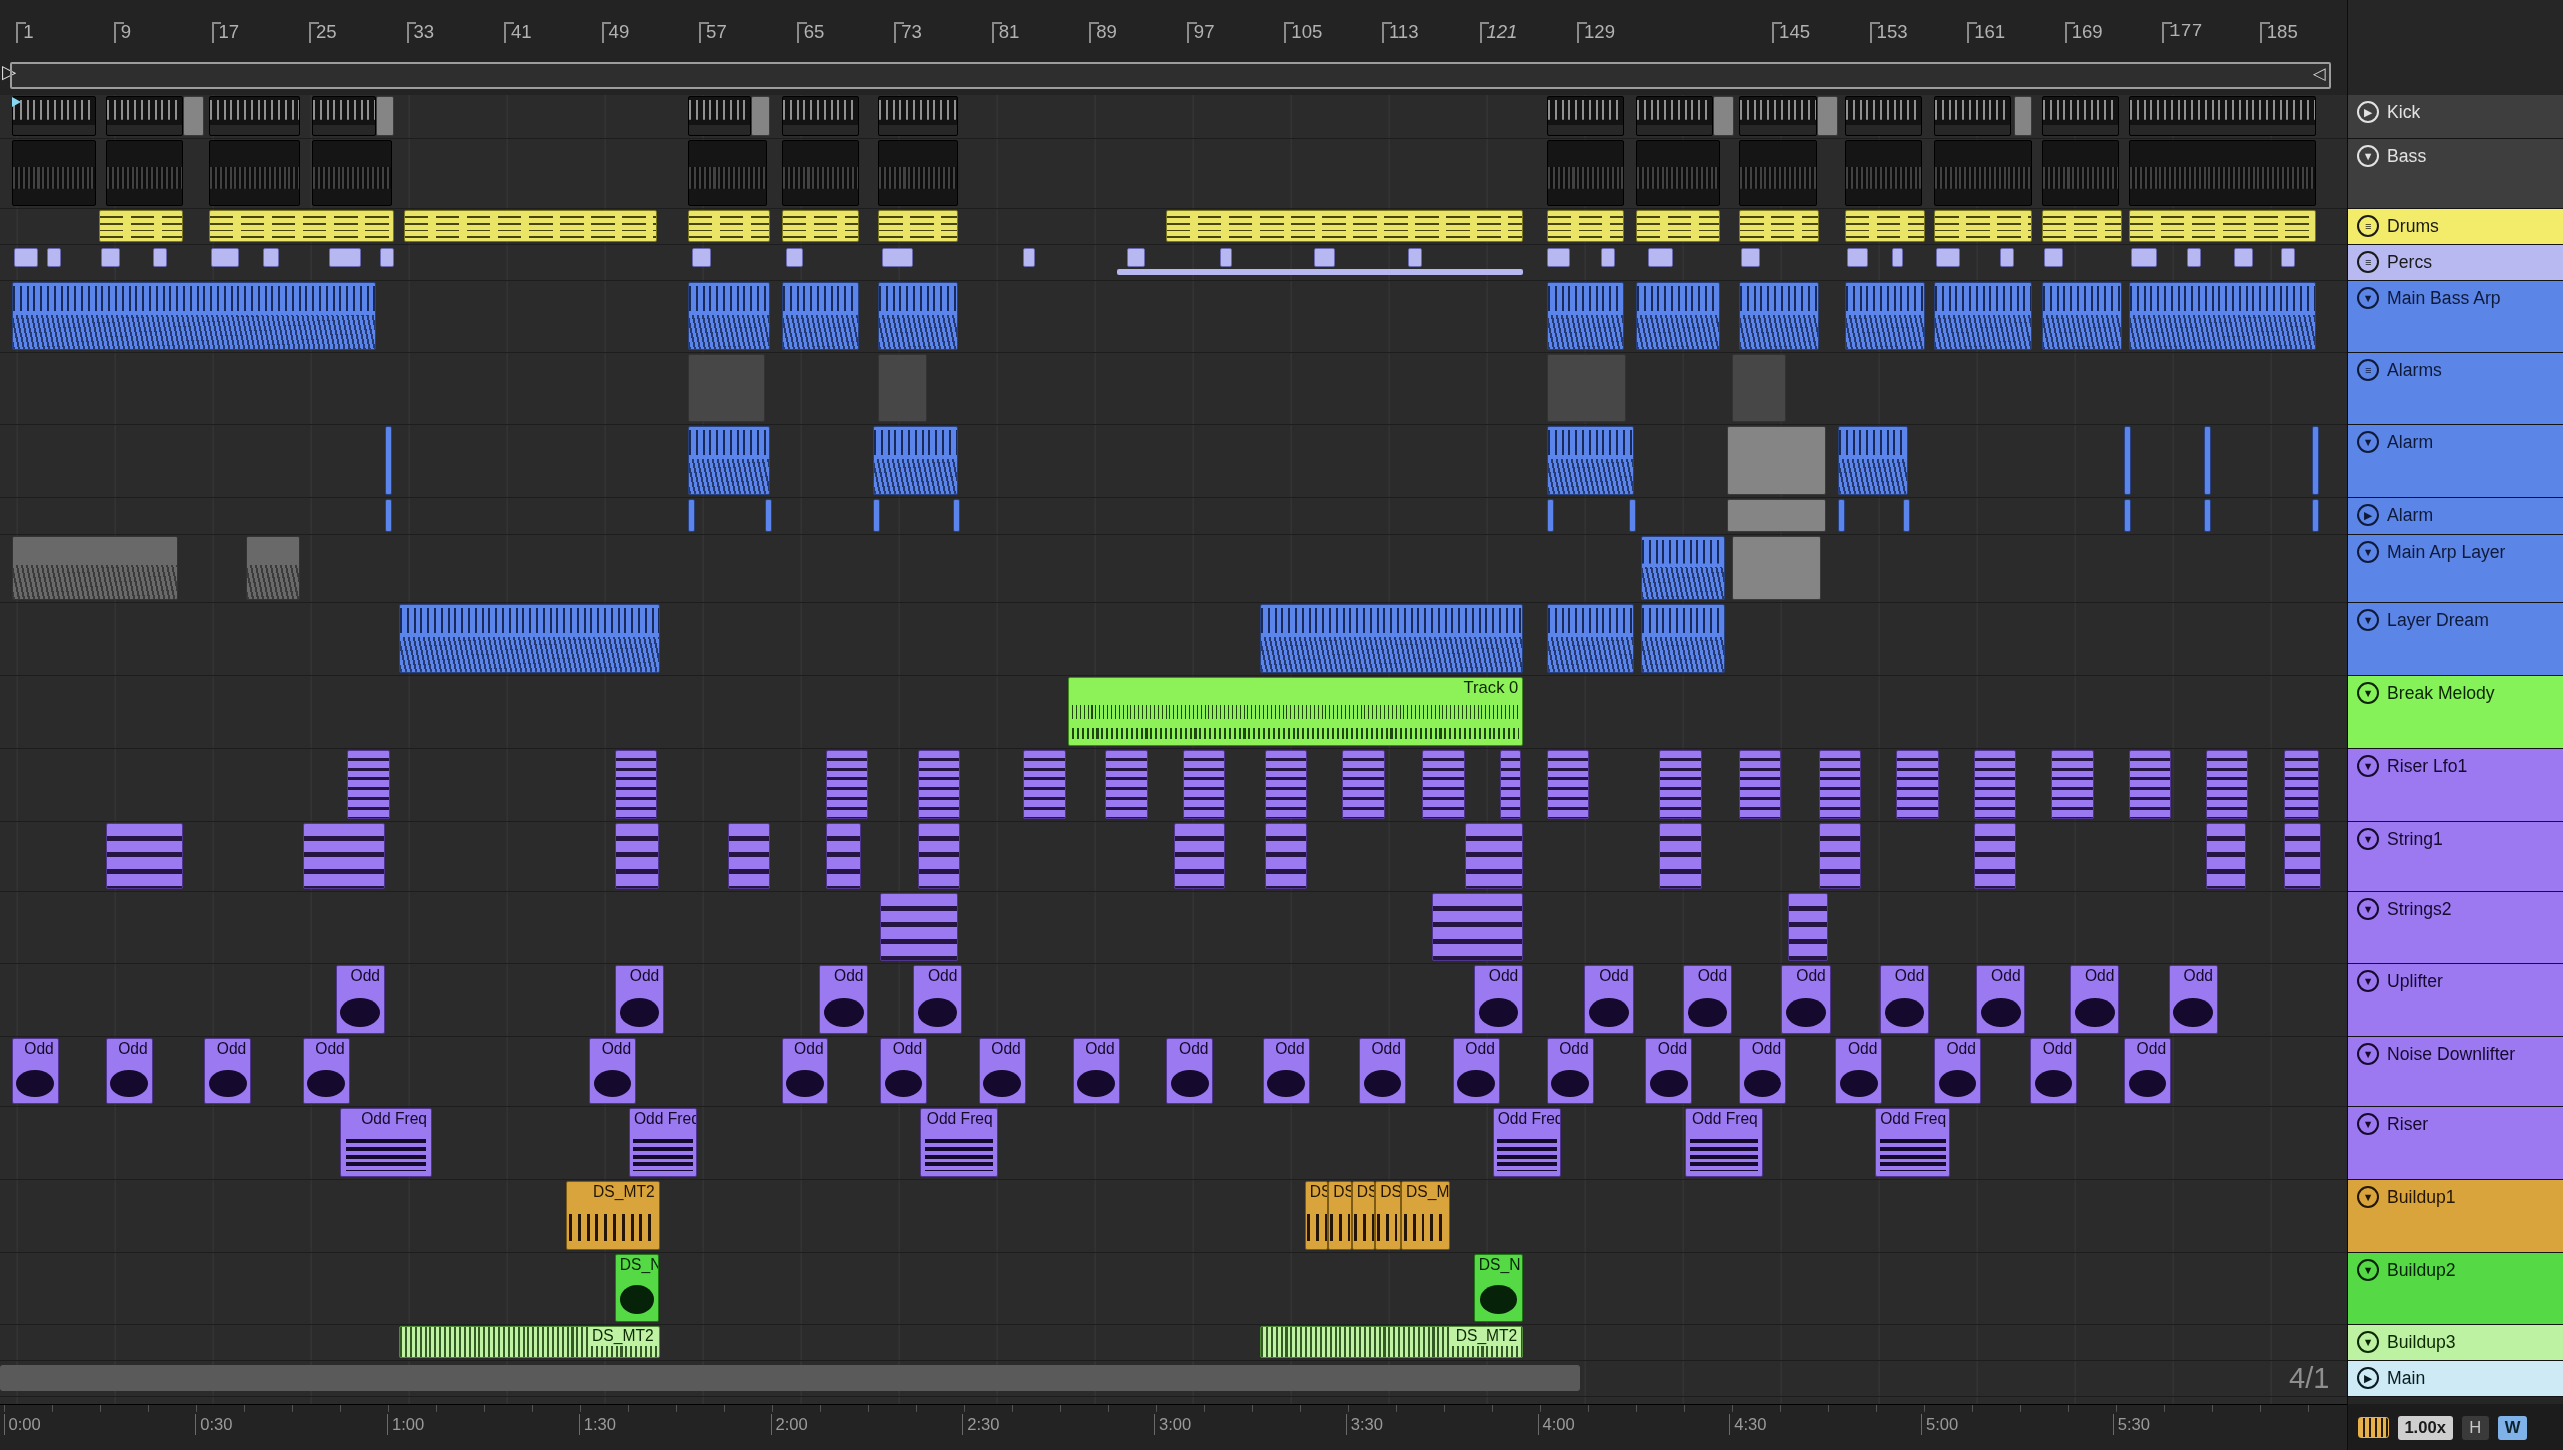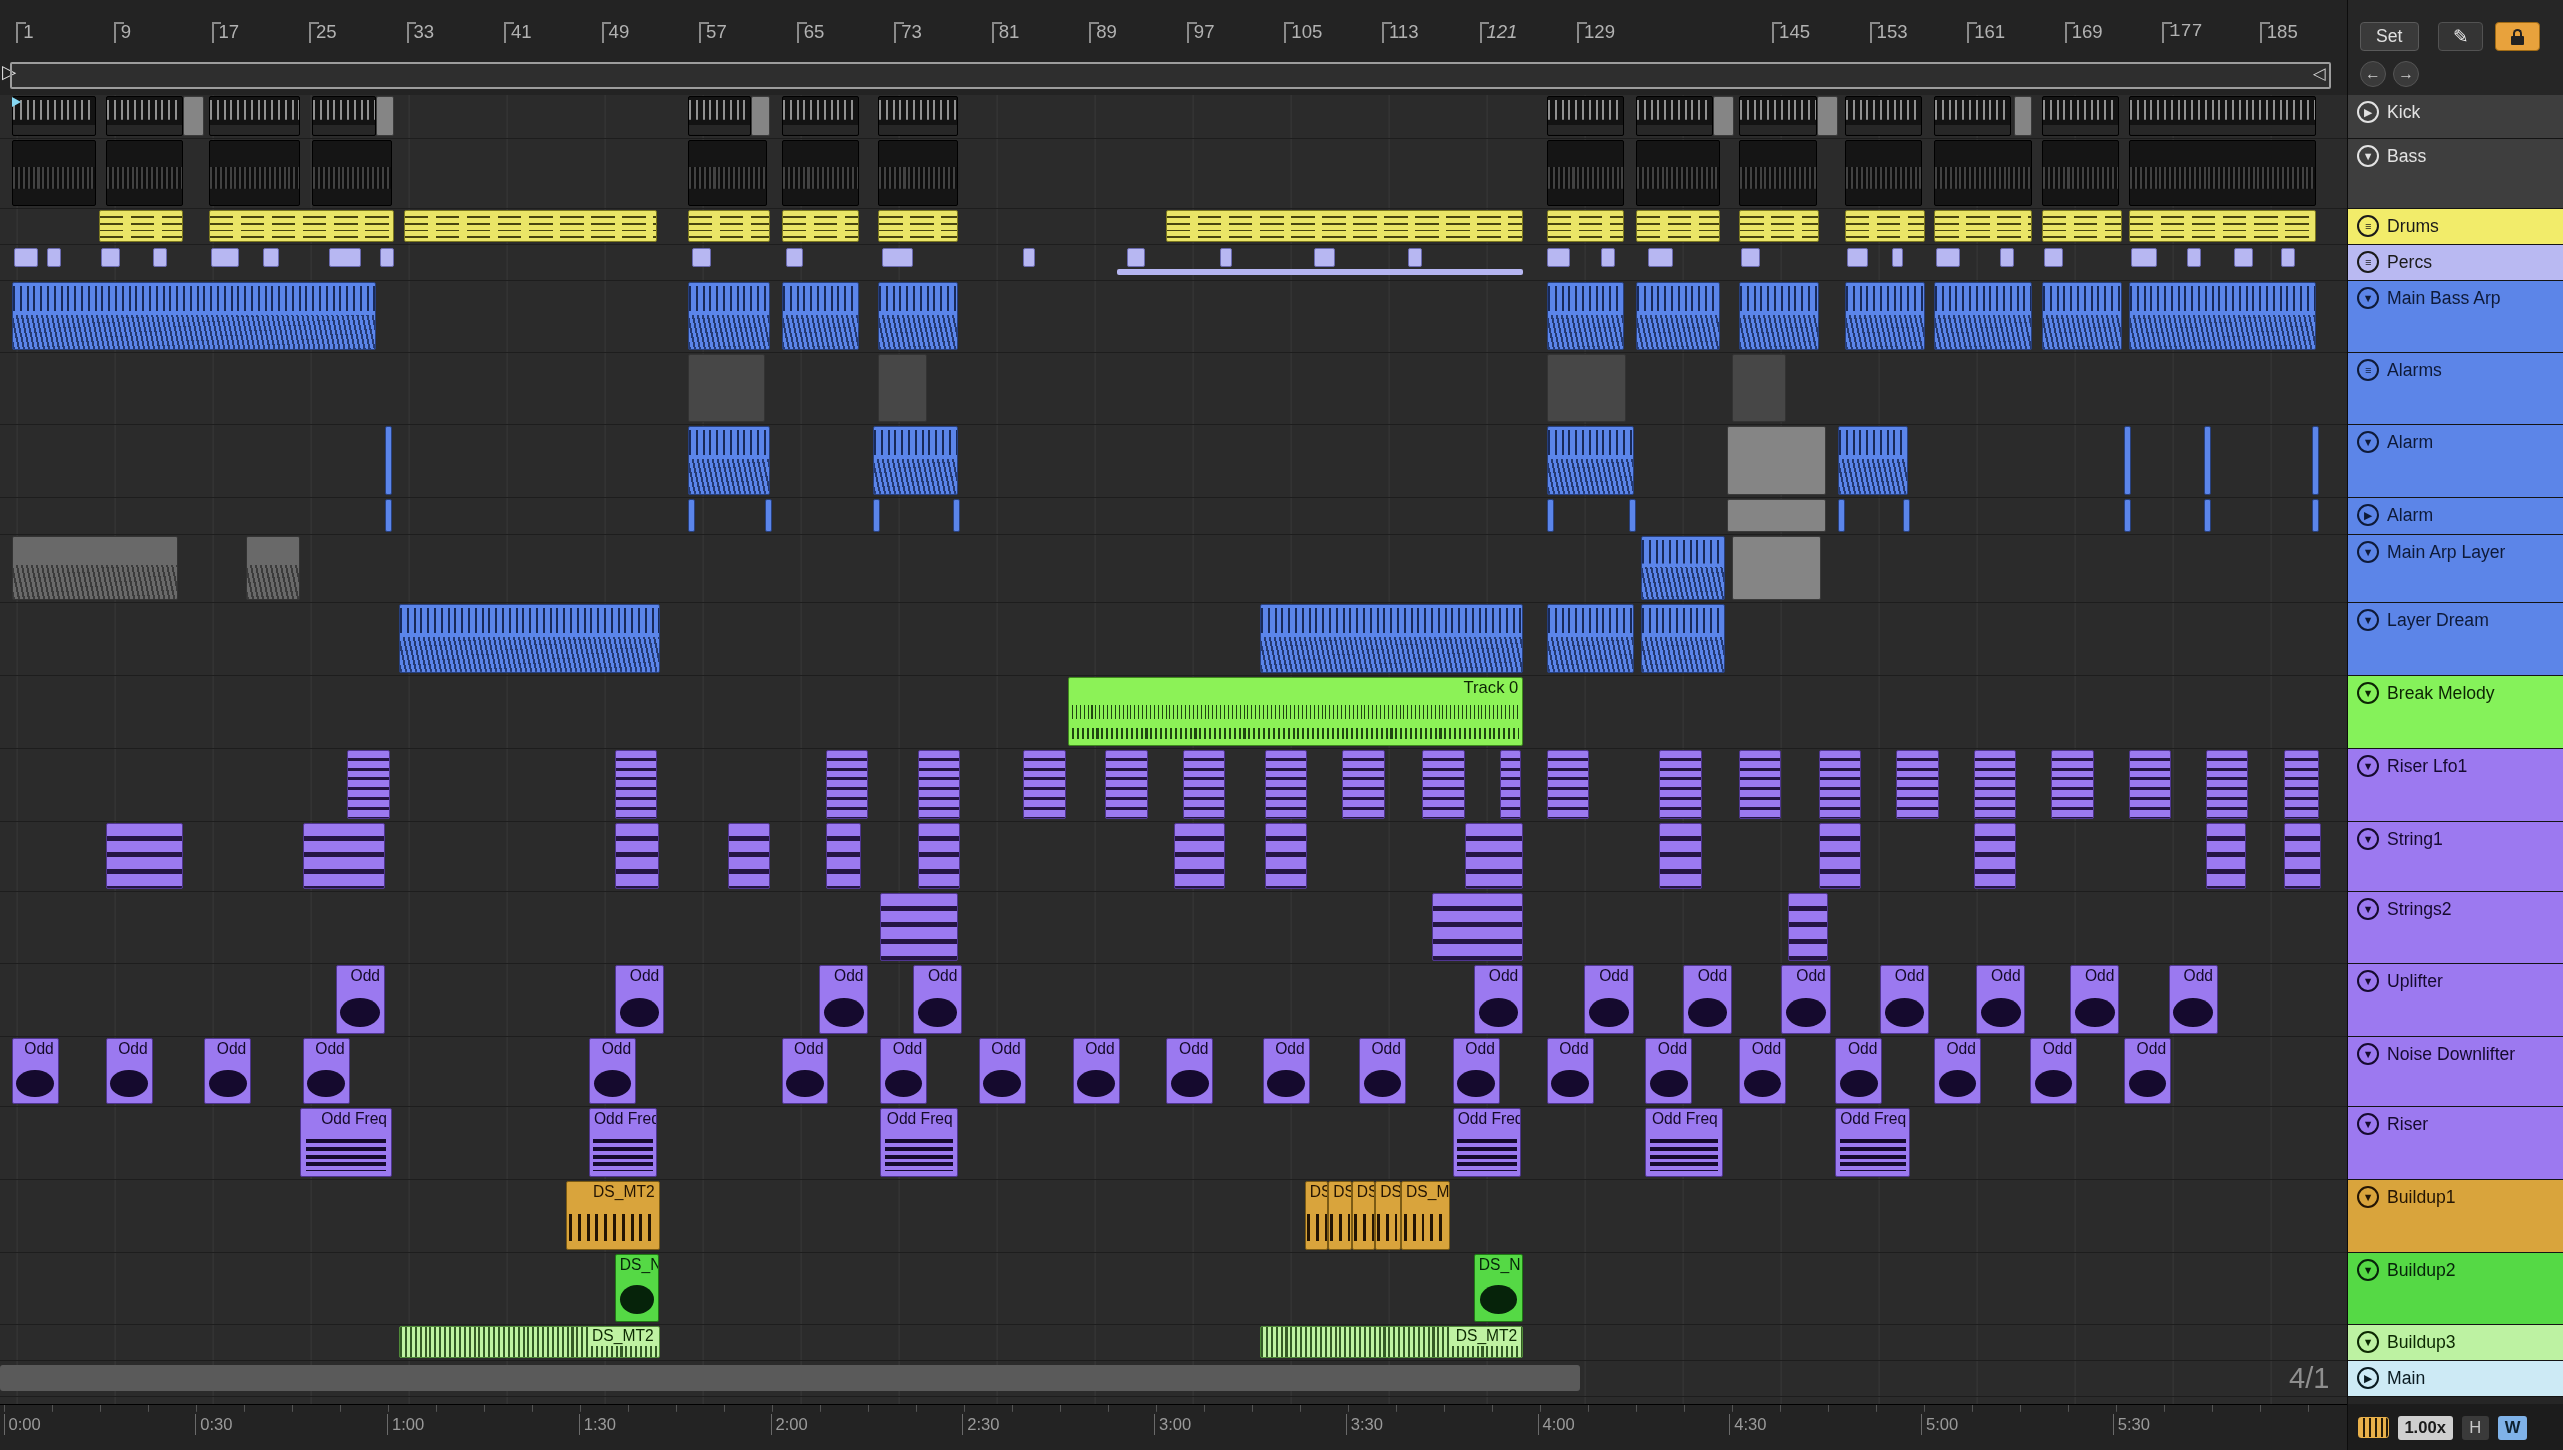--- a/index.html
+++ b/index.html
@@ -49,21 +49,21 @@
   .v-greenmain::after{content:"";position:absolute;left:2.9px;right:2.9px;top:40%;height:52%;
     background-image:repeating-linear-gradient(90deg,rgba(12,40,4,.85) 0 1px,transparent 1px 3.9px),
                      repeating-linear-gradient(90deg,rgba(12,40,4,.85) 0 2px,transparent 2px 4.9px);
     background-size:100% 40%,100% 32%;background-position:0 0,0 100%;background-repeat:no-repeat;}
   .v-purple{background-color:#9b79f0;border:1px solid #4f3590;
     background-image:repeating-linear-gradient(180deg,transparent 0 6.8px,rgba(24,10,48,.9) 6.8px 9.8px);}
   .v-purple2{background-color:#9b79f0;border:1px solid #4f3590;
     background-image:repeating-linear-gradient(180deg,transparent 0 11.7px,rgba(24,10,48,.9) 11.7px 16.6px);}
   .v-odd{background:#9b79f0;border:1px solid #4f3590;}
   .v-odd::after{content:"";position:absolute;left:8%;right:8%;top:48%;bottom:9%;background:#150a2e;border-radius:50%;}
-  .v-freq{background:#9b79f0;border:1px solid #4f3590;}
+  .v-freq{background:#9b79f0;border:1px solid #4f3590;margin-left:40px;}
   .v-freq::after{content:"";position:absolute;left:5%;right:5%;top:45%;bottom:8%;
     background:repeating-linear-gradient(180deg,#150a2e 0 3.9px,transparent 3.9px 7.8px);}
   .v-orange{background:#d9a43c;border:1px solid #7a5a14;}
   .v-orange .clip-label{color:#241504;}
   .v-orange::after{content:"";position:absolute;left:3%;right:3%;top:48%;bottom:12%;
     background:repeating-linear-gradient(90deg,#241504 0 2.9px,transparent 2.9px 8.8px);}
   .v-green2{background:#55d945;border:1px solid #1f7a14;}
   .v-green2 .clip-label{color:#06230a;}
   .v-green2::after{content:"";position:absolute;left:10%;right:10%;top:46%;bottom:10%;background:#06230a;border-radius:50%;}
   .v-lgreen{background-color:#bff2a2;border:1px solid #4f8a38;
@@ -499,29 +499,20 @@
         <span class="time-num" style="left: 49.17%;">3:00</span>
         <span class="time-num" style="left: 57.34%;">3:30</span>
         <span class="time-num" style="left: 65.51%;">4:00</span>
         <span class="time-num" style="left: 73.68%;">4:30</span>
         <span class="time-num" style="left: 81.85%;">5:00</span>
         <span class="time-num" style="left: 90.02%;">5:30</span>
       </div>
   </div>
 
   <div class="panel">
-    <div class="panel-top">
-      <div class="btn set-btn">Set</div>
-      <div class="btn pencil-btn"><span>✎</span></div>
-      <div class="btn lock-btn">
-          <div class="lock-glyph"></div>
-        </div>
-      <div class="btn nav-btn nav-left"><span>←</span></div>
-      <div class="btn nav-btn nav-right"><span>→</span></div>
-    </div>
     <div class="headers">
         <div class="thead" style="height: 44px; background: rgb(62, 62, 62); color: rgb(226, 226, 226);">
           <span class="ticon">▶</span>
           <span class="tname">Kick</span>
         </div>
         <div class="thead" style="height: 70px; background: rgb(62, 62, 62); color: rgb(226, 226, 226);">
           <span class="ticon">▼</span>
           <span class="tname">Bass</span>
         </div>
         <div class="thead" style="height: 36px; background: rgb(242, 236, 106); color: rgb(26, 26, 26);">

